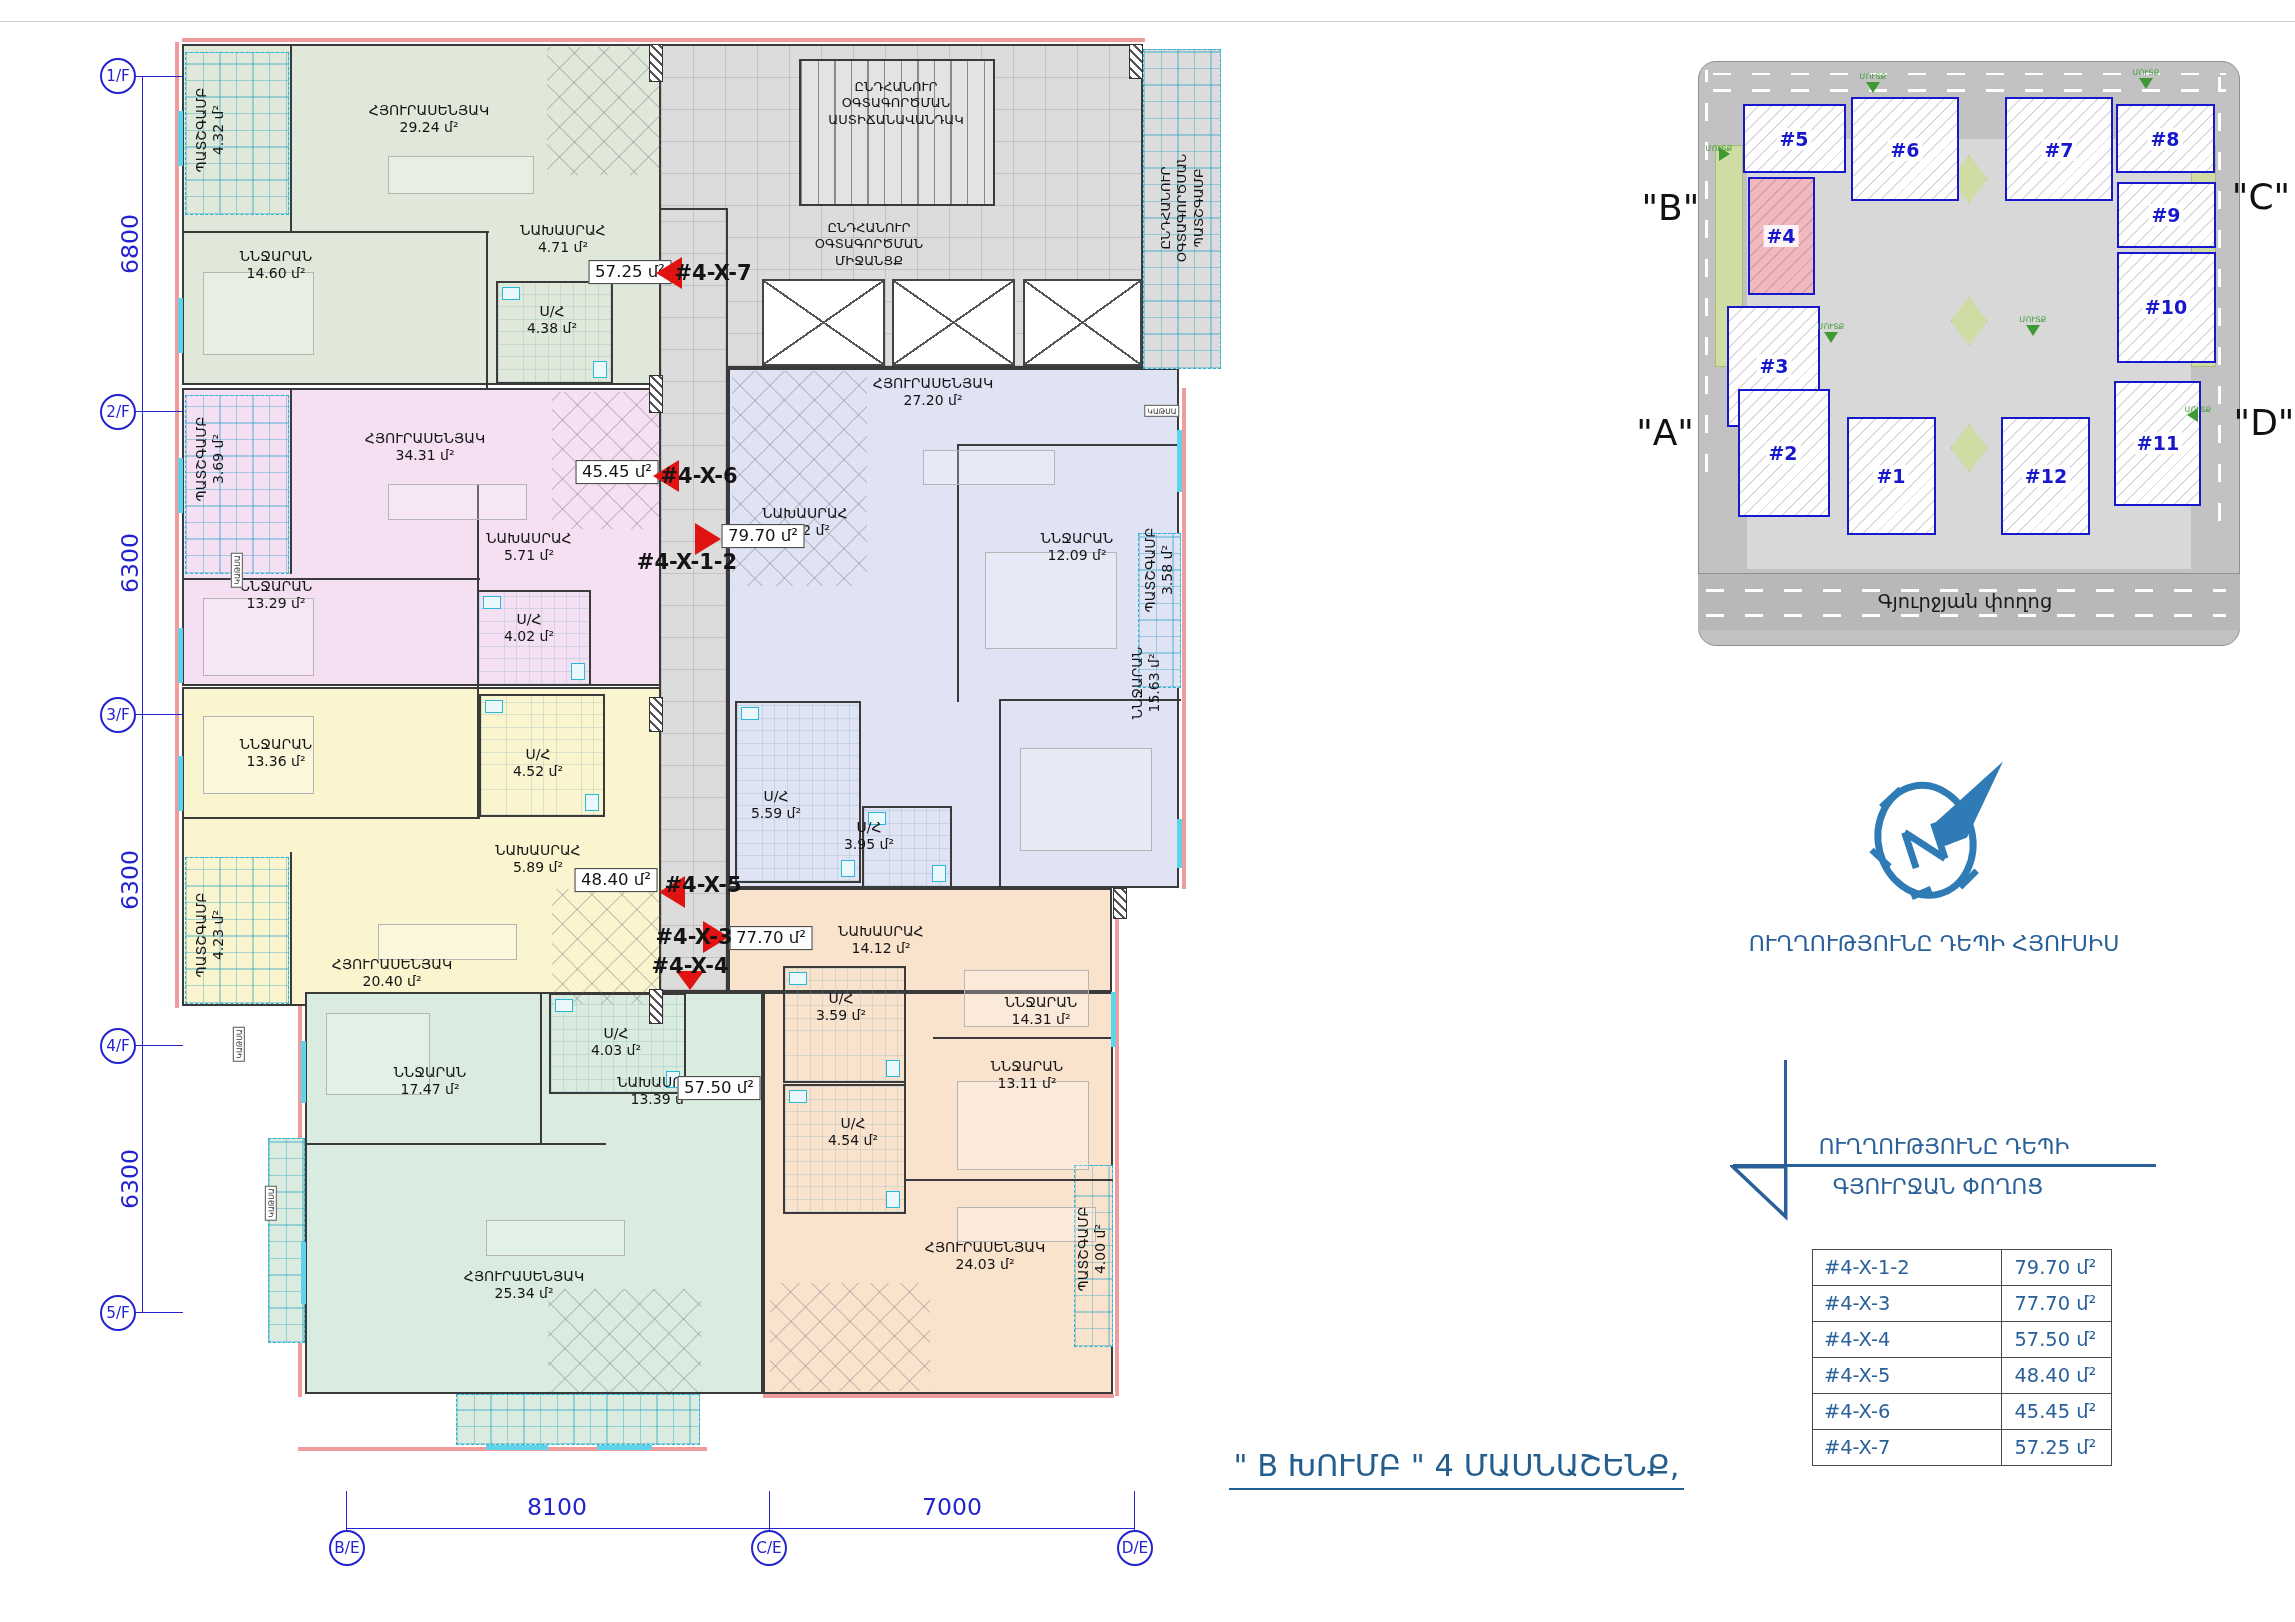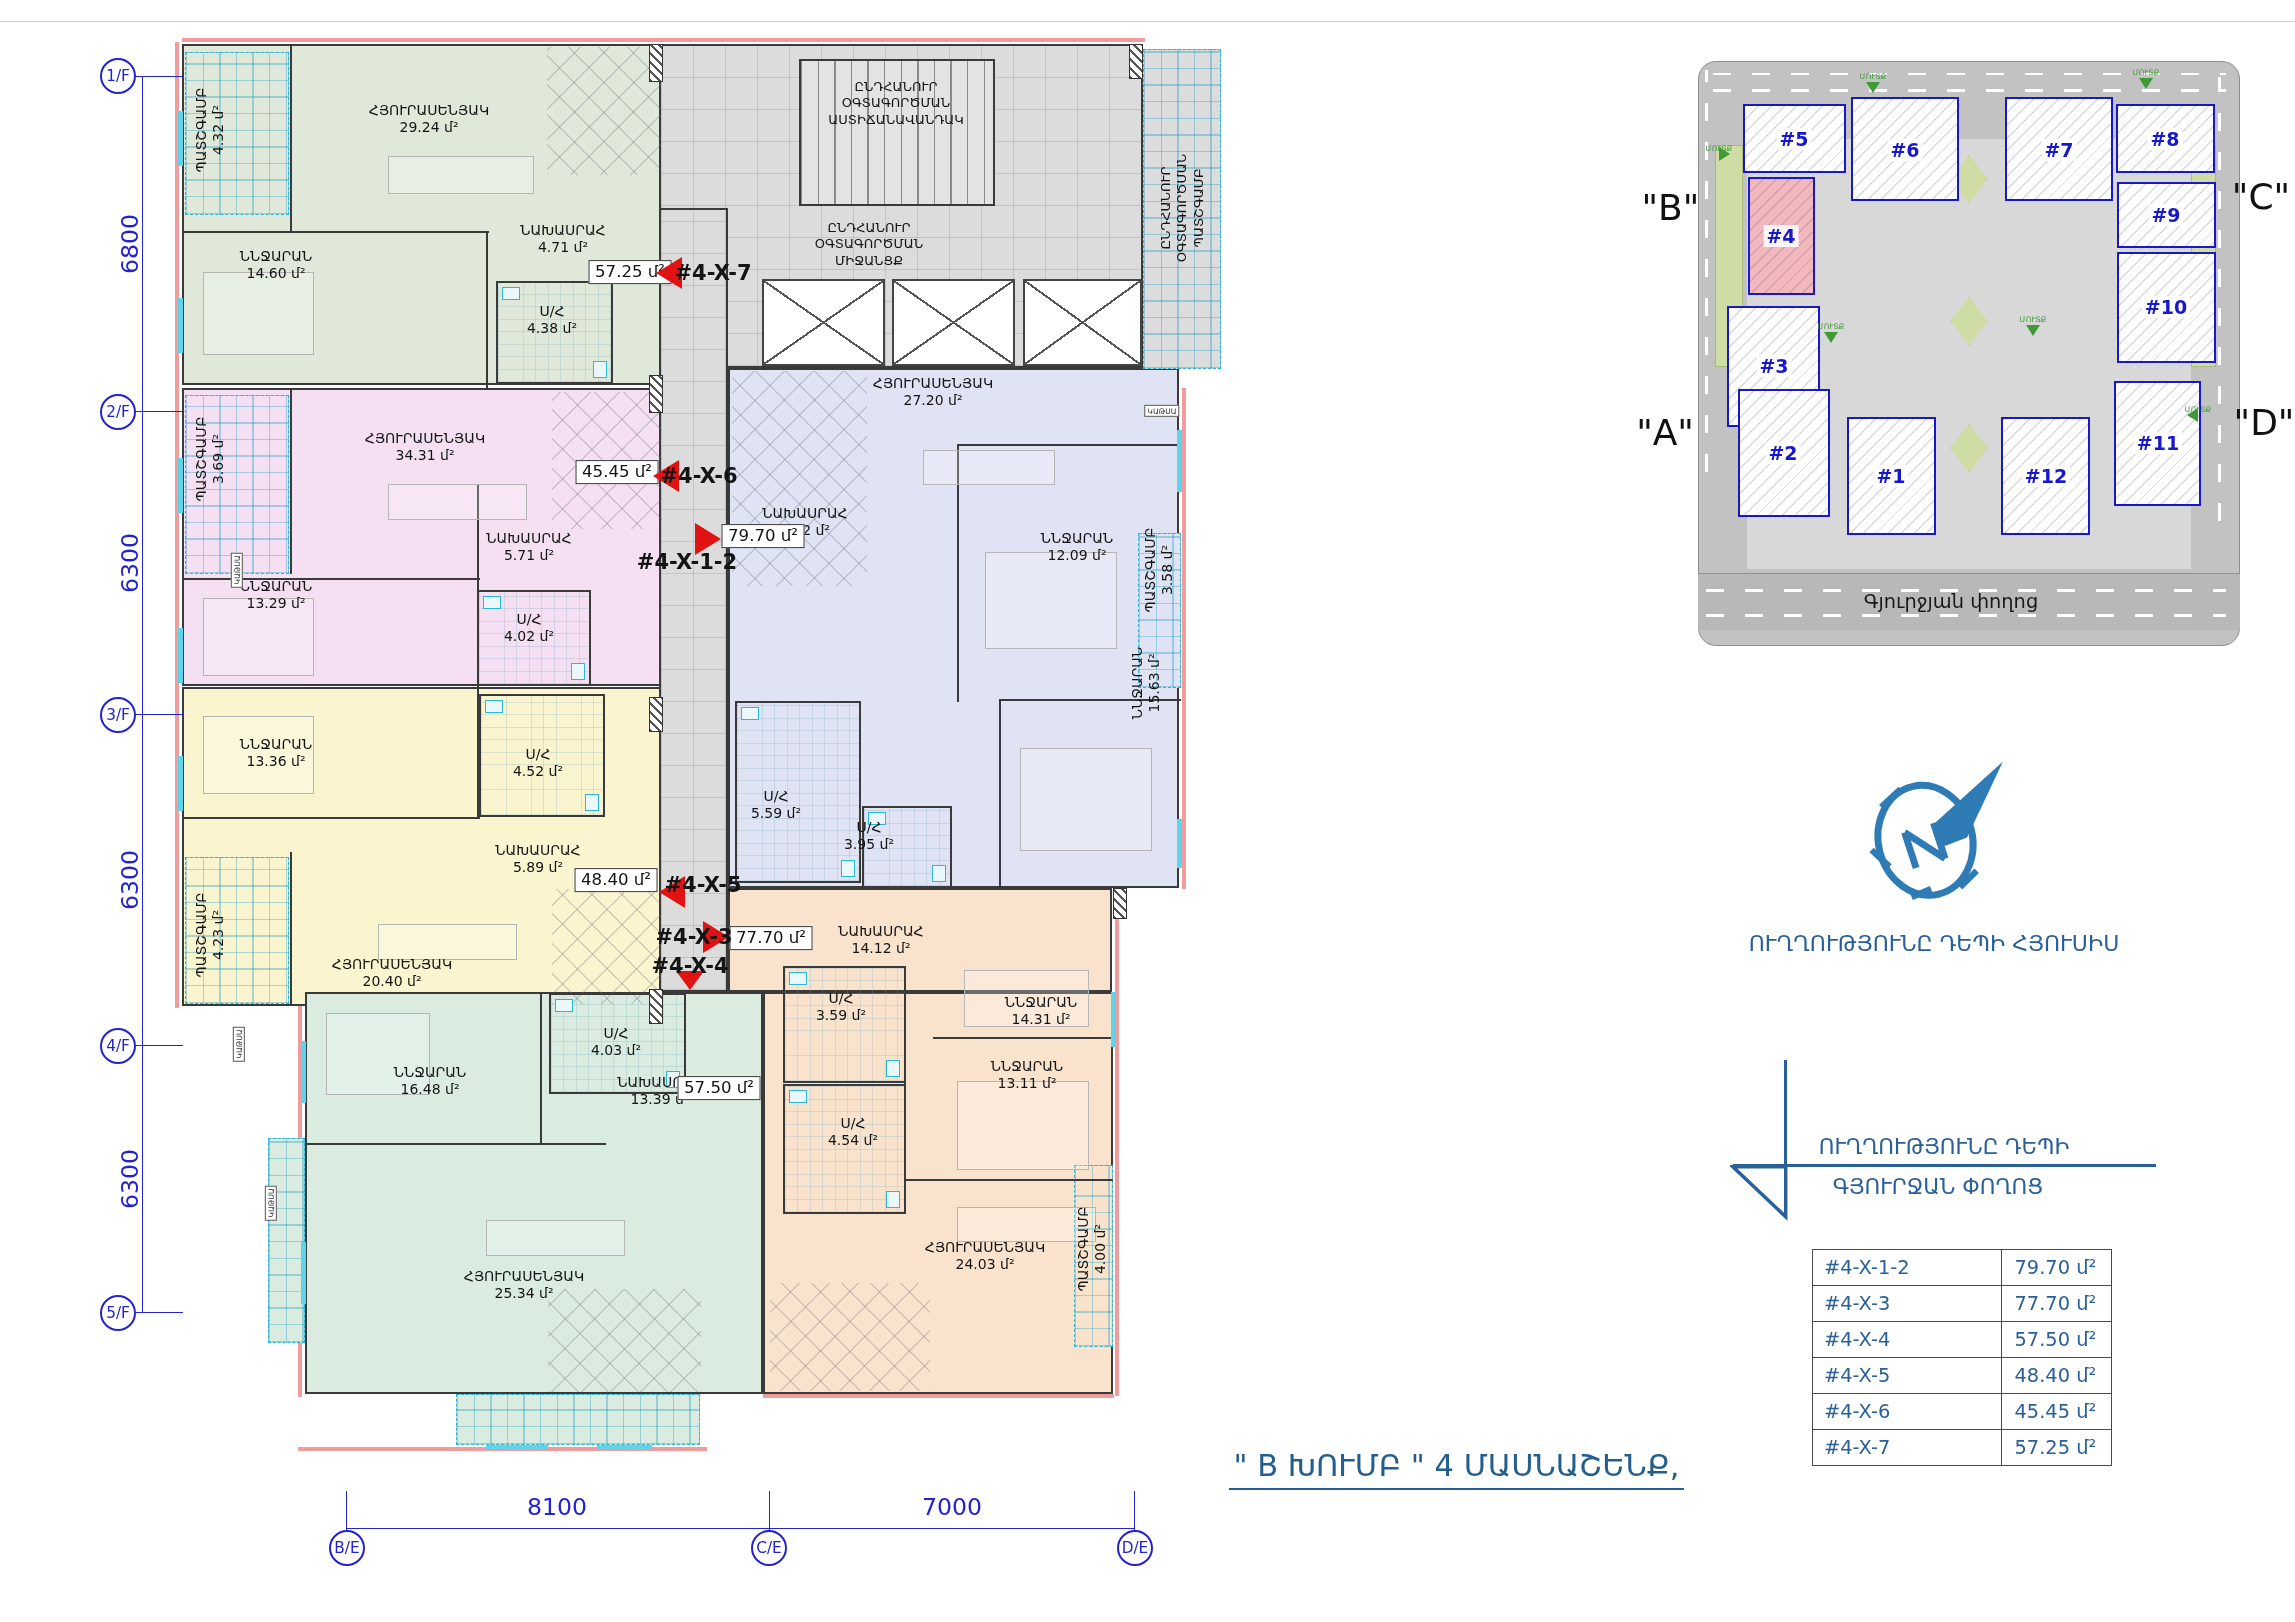--- a/index.html
+++ b/index.html
@@ -273,21 +273,21 @@
       <div class="abs room-label" style="left: 392px; top: 973px;">
         <div>ՀՅՈՒՐԱՍԵՆՅԱԿ</div>
         <div>20.40 մ²</div>
       </div>
       <div class="abs room-label v" style="left: 210px; top: 935px;">
         <div>ՊԱՏՇԳԱՄԲ</div>
         <div>4.23 մ²</div>
       </div>
       <div class="abs room-label" style="left: 430px; top: 1081px;">
         <div>ՆՆՋԱՐԱՆ</div>
-        <div>16.48 մ²</div>
+        <div>17.47 մ²</div>
       </div>
       <div class="abs room-label" style="left: 616px; top: 1042px;">
         <div>Ս/Հ</div>
         <div>4.03 մ²</div>
       </div>
       <div class="abs room-label" style="left: 660px; top: 1091px;">
         <div>ՆԱԽԱՍՐԱՀ</div>
         <div>13.39 մ²</div>
       </div>
       <div class="abs room-label" style="left: 524px; top: 1285px;">
@@ -404,21 +404,21 @@
       <div class="abs site-yard" style="left: 287px; top: 97px; width: 61px; height: 430px;"></div>
       <div class="abs site-green" style="left: 64px; top: 103px; width: 28px; height: 222px;"></div>
       <div class="abs site-green" style="left: 540px; top: 103px; width: 25px; height: 222px;"></div>
       <div class="abs dash-h" style="left: 62px; top: 30.5px; width: 513px; height: 2.8px;"></div>
       <div class="abs dash-h" style="left: 62px; top: 47px; width: 513px; height: 2.8px;"></div>
       <div class="abs dash-v" style="left: 567px; top: 35px; width: 2.8px; height: 444px;"></div>
       <div class="abs dash-v" style="left: 54px; top: 28px; width: 2.8px; height: 402px;"></div>
       <div class="abs" style="left: 47px; top: 531px; width: 542px; height: 57px; background: rgb(184, 184, 184); border-top: 1.4px solid rgb(143, 143, 143);"></div>
       <div class="abs dash-h" style="left: 55px; top: 547px; width: 520px; height: 2.8px;"></div>
       <div class="abs dash-h" style="left: 55px; top: 572px; width: 520px; height: 2.8px;"></div>
-      <div class="abs street-label" style="left: 300px; top: 559px; text-align: center;">Գյուրջյան փողոց</div>
+      <div class="abs street-label" style="left: 314px; top: 559px; text-align: center;">Գյուրջյան փողոց</div>
       <div class="abs diamond" style="left: 318px; top: 137px;"></div>
       <div class="abs diamond" style="left: 318px; top: 279px;"></div>
       <div class="abs diamond" style="left: 318px; top: 406px;"></div>
       <div class="abs bld" style="left: 92px; top: 62px; width: 103px; height: 69px;"></div>
       <div class="abs bld-label" style="left: 143px; top: 97px;">#5</div>
       <div class="abs bld" style="left: 200px; top: 55px; width: 108px; height: 104px;"></div>
       <div class="abs bld-label" style="left: 254px; top: 108px;">#6</div>
       <div class="abs bld" style="left: 354px; top: 55px; width: 108px; height: 104px;"></div>
       <div class="abs bld-label" style="left: 408px; top: 108px;">#7</div>
       <div class="abs bld" style="left: 465px; top: 62px; width: 99px; height: 69px;"></div>

